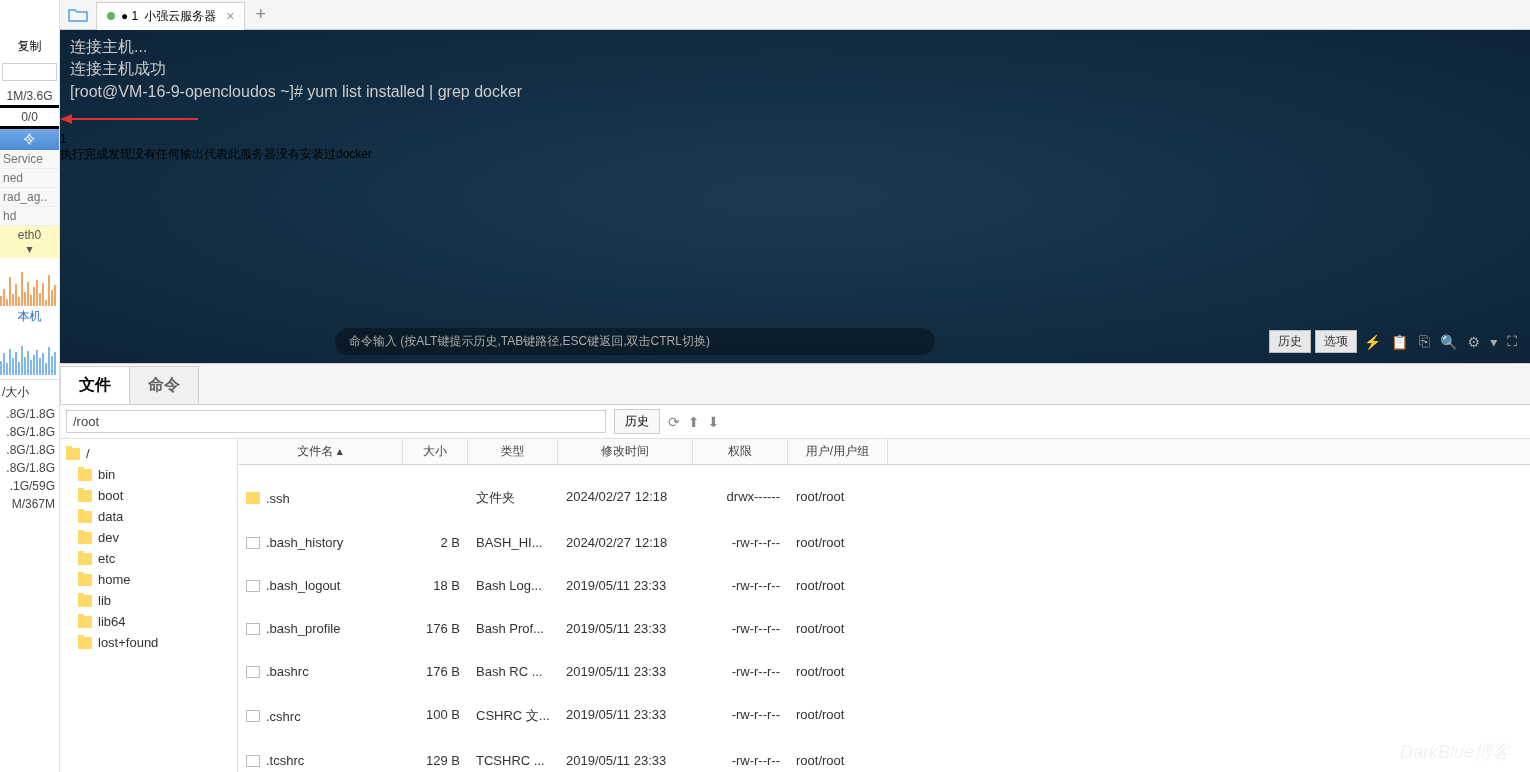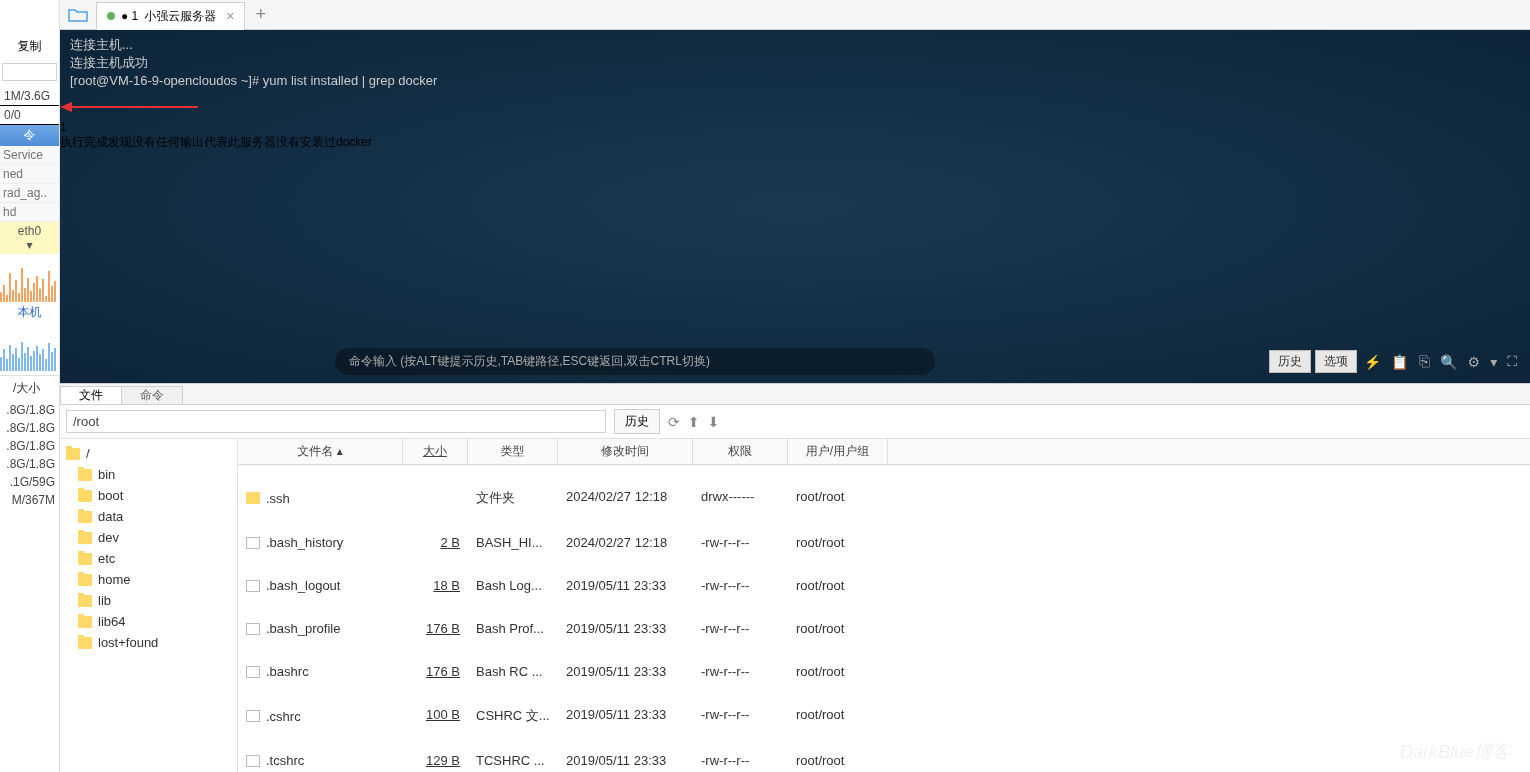--- a/index.html
+++ b/index.html
@@ -4,60 +4,60 @@
 <style>
 * { margin: 0; padding: 0; box-sizing: border-box; font-family: "Microsoft YaHei", Arial, sans-serif; }
 body { background: #fff; overflow: hidden; font-size: 12px; }
 
 .app { display: flex; height: 772px; }
 
 
 .left-sidebar { width: 60px; background: #fff; border-right: 1px solid #e0e0e0; display: flex; flex-direction: column; font-size: 12px; color: #555; }
 .left-sidebar .copy-label { text-align: center; padding: 8px 16px 6px; color: #000000; margin-top: 30px; }
 .left-sidebar .stat-box { border: 1px solid #d0d0d0; margin: 2px 2px 6px; height: 18px; }
-.left-sidebar .stat { text-align: left; padding: 2px 4px; color: #444; border-bottom: 1px solid #000000; }
+.left-sidebar .stat { text-align: center; padding: 2px 4px; color: #444; border-bottom: 3px solid #000000; }
 .left-sidebar .cmd-head { background: linear-gradient(#6fa9e8,#4f8cd6); color: #fff; text-align: center; padding: 2px 0; font-size: 12px; }
 .left-sidebar .proc { padding: 2px 3px; color: #737373; background: #f8f8f8; border-bottom: 1px solid #eee; white-space: nowrap; overflow: hidden; }
 .left-sidebar .net-label { text-align: center; padding: 2px 16px; background: #fef9c3; }
 .left-sidebar .graph { height: 48px; background: #fff; position: relative; overflow: hidden; }
 .left-sidebar .graph .bars { position: absolute; bottom: 0; left: 0; right: 0; height: 100%; display: flex; align-items: flex-end; gap: 1px; }
 .left-sidebar .graph .bar { width: 2px; background: #f4a460; }
 .left-sidebar .self-label { text-align: center; color: #2a6dc4; padding: 2px 0; }
 .left-sidebar .blue-graph .bar { background: #7fb8f0; }
-.left-sidebar .disk-head { padding: 4px 13px; color: #333; border-top: 1px solid #e0e0e0; margin-top: 4px; }
+.left-sidebar .disk-head { padding: 4px 2px; color: #333; border-top: 1px solid #e0e0e0; margin-top: 4px; }
 .left-sidebar .disk-row { text-align: right; padding: 2px 4px; color: #444; }
 
 
 .main { flex: 1; display: flex; flex-direction: column; }
 
 
 .tab-bar { height: 30px; background: #f5f5f5; border-bottom: 1px solid #d0d0d0; display: flex; align-items: center; padding-left: 6px; }
 .tab-bar .folder-icon { width: 24px; height: 20px; display: flex; align-items: center; justify-content: center; color: #4da0e8; margin-right: 6px; cursor: pointer; }
 .tab { background: #fff; border: 1px solid #d0d0d0; border-bottom: none; padding: 4px 10px; display: flex; align-items: center; gap: 6px; font-size: 12px; height: 28px; margin-top: 2px; }
 .tab .dot { width: 8px; height: 8px; border-radius: 50%; background: #5cb85c; }
 .tab .close { color: #999; cursor: pointer; font-size: 14px; margin-left: 4px; }
 .tab-add { padding: 0 10px; color: #888; font-size: 18px; cursor: pointer; }
 
 
 .terminal-wrap { background: #0e2a3f; background: radial-gradient(ellipse at center, #1a3a52 0%, #0d2438 100%); position: relative; height: 454px; }
-.terminal { padding: 6px 10px; color: #ccc; font-family: "Consolas", monospace; font-size: 13px; line-height: 1.4; }
+.terminal { padding: 6px 10px; color: #ccc; font-family: "Consolas", monospace; font-size: 16px; line-height: 1.4; }
 .terminal .line { white-space: pre; }
 
 
 .term-bottom { position: absolute; bottom: 8px; left: 0; right: 0; display: flex; align-items: center; padding: 0 10px; gap: 8px; }
 .cmd-input { flex: 1; background: rgba(0,0,0,0.35); border-radius: 14px; padding: 5px 14px; color: #aaa; font-size: 12px; margin-left: 265px; max-width: 600px; }
 .term-btns { display: flex; gap: 4px; margin-left: auto; align-items: center; }
 .term-btn { background: #e8e8e8; border: 1px solid #bbb; padding: 2px 8px; font-size: 12px; cursor: pointer; color: #333; }
 .term-icon { color: #9fc86e; font-size: 14px; cursor: pointer; padding: 0 3px; }
 .term-icon.gray { color: #aaa; }
 
 
 .lower { flex: 1; display: flex; flex-direction: column; background: #fff; border-top: 1px solid #d0d0d0; }
 .lower-tabs { display: flex; border-bottom: 1px solid #d0d0d0; background: #f5f5f5; }
-.lower-tab { padding: 0 18px; border: 1px solid #d0d0d0; border-bottom: none; background: #fff; margin-right: -1px; font-size: 12px; cursor: pointer; margin-top: 2px; }
+.lower-tab { padding: 8px 18px; border: 1px solid #d0d0d0; border-bottom: none; background: #fff; margin-right: -1px; font-size: 16px; cursor: pointer; margin-top: 2px; font-weight: bold; }
 .lower-tab.inactive { background: #f0f0f0; color: #666; }
 
 .path-bar { display: flex; align-items: center; padding: 4px 6px; border-bottom: 1px solid #e0e0e0; gap: 8px; }
 .path-input { flex: 1; border: 1px solid #d0d0d0; padding: 3px 6px; font-size: 13px; color: #444; max-width: 540px; }
 .path-btn { border: 1px solid #ccc; background: #f8f8f8; padding: 3px 10px; font-size: 12px; cursor: pointer; }
 .path-icons { display: flex; gap: 8px; color: #888; font-size: 14px; }
 .path-icons span { cursor: pointer; }
 
 .file-area { flex: 1; display: flex; }
 .tree { width: 178px; border-right: 1px solid #e0e0e0; padding: 4px 0; overflow: hidden; }
@@ -65,24 +65,24 @@
 .tree-item.root { padding-left: 6px; }
 .tree-item .fold-icon { width: 14px; height: 12px; background: #ffd968; border-radius: 1px; display: inline-block; position: relative; flex-shrink: 0; }
 .tree-item .fold-icon::before { content: ""; position: absolute; top: -2px; left: 0; width: 6px; height: 2px; background: #ffd968; }
 
 .file-list { flex: 1; overflow: auto; }
 .fl-head { display: flex; border-bottom: 1px solid #d8d8d8; background: #fafafa; font-size: 12px; color: #444; }
 .fl-head > div { padding: 4px 8px; border-right: 1px solid #e0e0e0; text-align: center; }
 .fl-row { display: flex; font-size: 13px; color: #333; padding: 2px 0; }
 .fl-row > div { padding: 2px 8px; white-space: nowrap; overflow: hidden; text-overflow: ellipsis; margin-top: 20px; }
 .col-name { width: 165px; display: flex; align-items: center; gap: 6px; }
-.col-size { width: 65px; text-align: right; text-decoration: underline; }
+.col-size { width: 65px; text-align: right; }
 .col-type { width: 90px; }
 .col-date { width: 135px; }
-.col-perm { width: 95px; text-align: left; }
+.col-perm { width: 95px; text-align: right; }
 .col-user { width: 100px; }
 .file-ico { width: 14px; height: 12px; display: inline-block; flex-shrink: 0; }
 .file-ico.folder { background: #ffd968; border-radius: 1px; }
 .file-ico.file { border: 1px solid #bbb; background: #fff; }
 
 .watermark { position: absolute; right: 20px; bottom: 8px; color: rgba(0,0,0,0.06); font-size: 18px; font-style: italic; pointer-events: none; }
 </style>
 </head>
 <body>
 

